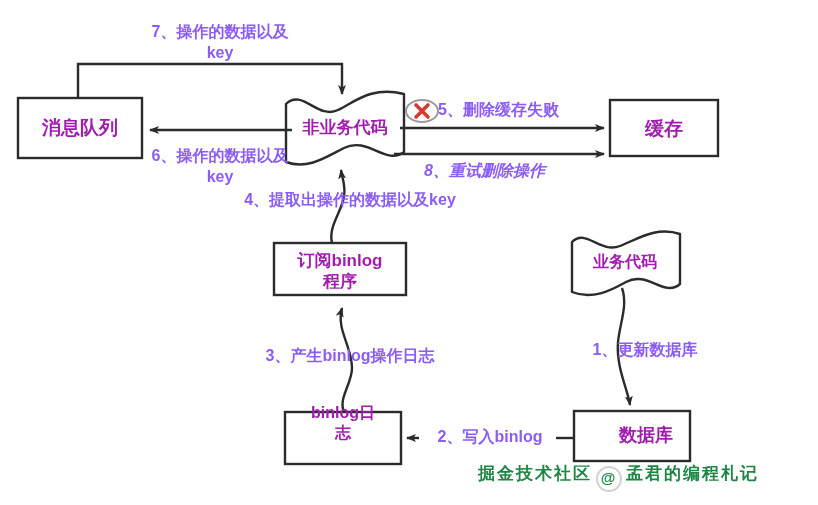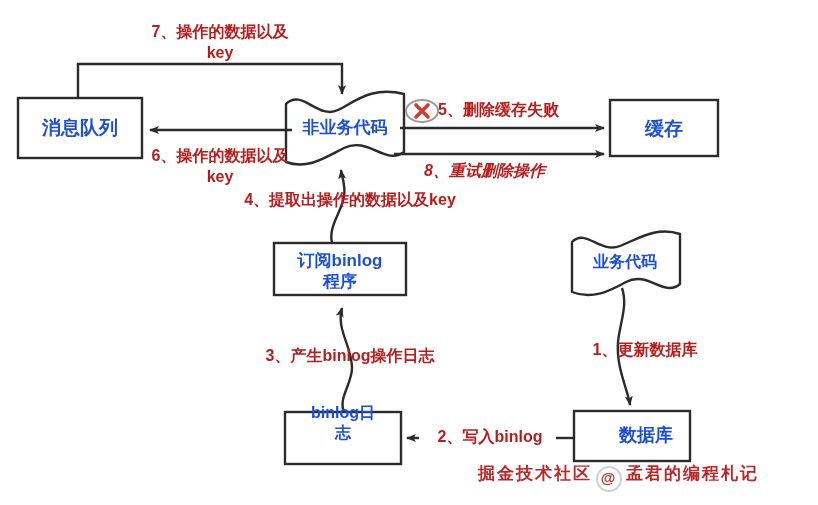--- a/index.html
+++ b/index.html
@@ -19,38 +19,38 @@
   }
   #svg-layer {
     position: absolute;
     left: 0;
     top: 0;
     width: 818px;
     height: 505px;
   }
   .node-label {
     position: absolute;
-    color: #1d4ed8;
+    color: #a21caf;
     font-weight: bold;
     text-align: center;
     line-height: 1.25;
     white-space: pre-line;
     pointer-events: none;
   }
   .edge-label {
     position: absolute;
-    color: #b91c1c;
+    color: #8b5cf6;
     font-weight: bold;
     text-align: center;
     line-height: 1.3;
     white-space: pre-line;
   }
   .watermark {
     position: absolute;
-    color: #b91c1c;
+    color: #15803d;
     font-weight: bold;
     letter-spacing: 2px;
     white-space: nowrap;
     opacity: 0.95;
   }
   .wm-at {
     display: inline-block;
     width: 22px;
     height: 22px;
     line-height: 20px;

